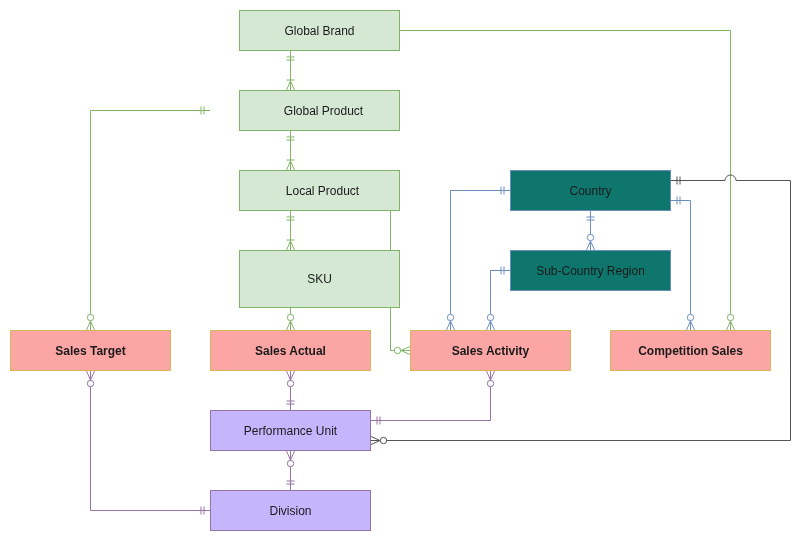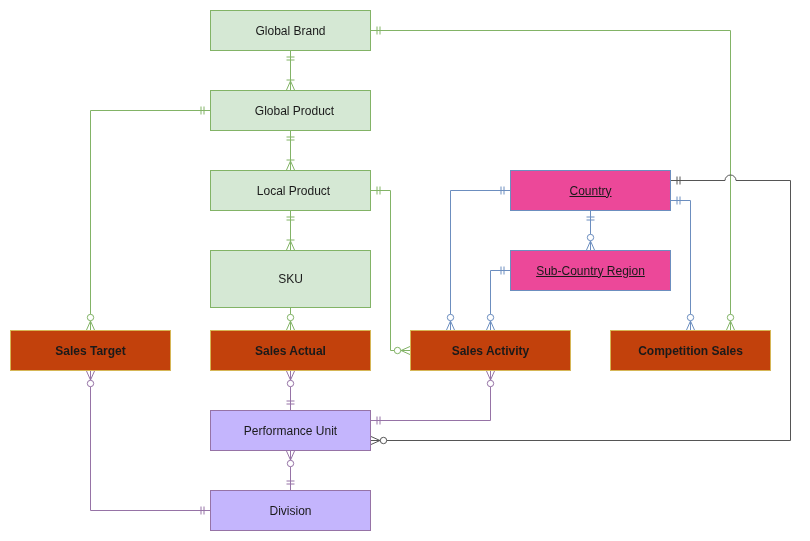--- a/index.html
+++ b/index.html
@@ -2,23 +2,23 @@
 <html><head>
 <meta charset="utf-8">
 <style>
   html, body { margin: 0; padding: 0; background: #ffffff; }
   body { width: 810px; height: 541px; position: relative; overflow: hidden;
          font-family: "Liberation Sans", "DejaVu Sans", sans-serif; }
   #canvas { position: absolute; left: 0; top: 0; }
   .entity { position: absolute; box-sizing: border-box; display: flex;
             align-items: center; justify-content: center; font-size: 12px;
             color: #1a1a1a; border: 1px solid; }
-  .green  { background: #d5e8d4; border-color: #82b366; }
-  .yellow { background: #c2410c; border-color: #d6b656; font-weight: bold; }
-  .blue   { background: #ec4899; border-color: #6c8ebf; text-decoration: underline; }
+  .green  { background: #d5e8d4; border-color: #82b366; margin-left: 29px; }
+  .yellow { background: #fca5a5; border-color: #d6b656; font-weight: bold; }
+  .blue   { background: #0f766e; border-color: #6c8ebf; }
   .purple { background: #c4b5fd; border-color: #9673a6; }
 </style>
 </head>
 <body>
 
 <svg id="canvas" width="810" height="541">
     <polyline points="290.5,51 290.5,90" fill="none" stroke="#82b366" stroke-width="1"></polyline>
     <line x1="294.5" y1="57" x2="286.5" y2="57" stroke="#82b366" stroke-width="1"></line>
     <line x1="294.5" y1="60" x2="286.5" y2="60" stroke="#82b366" stroke-width="1"></line>
     <line x1="290.5" y1="81" x2="286.5" y2="90" stroke="#82b366" stroke-width="1"></line>

